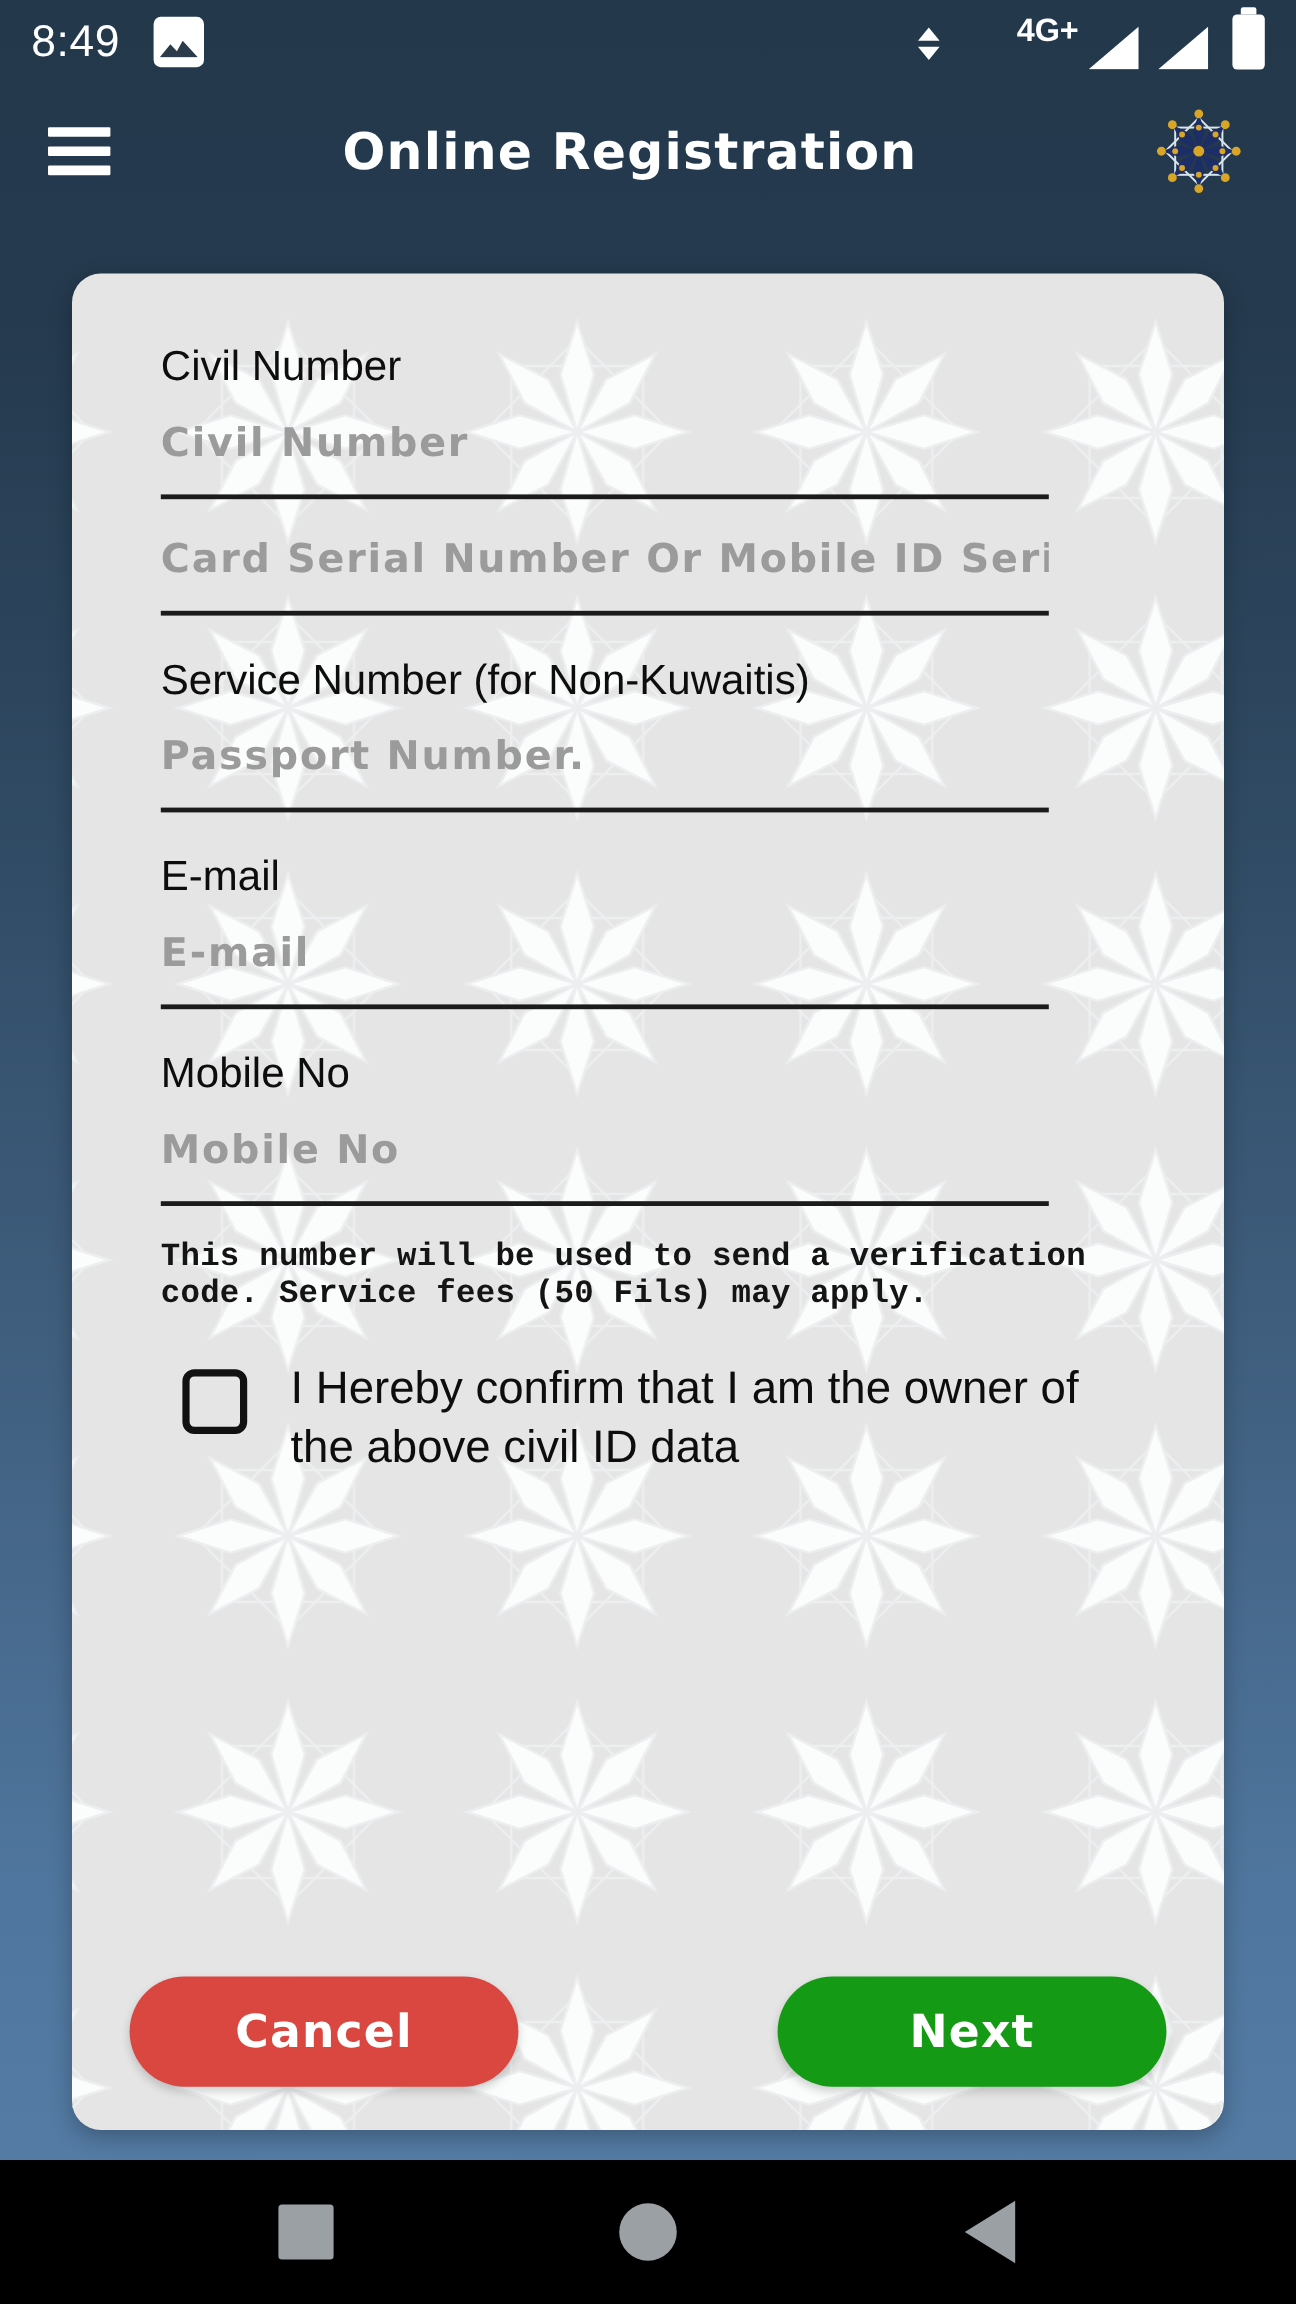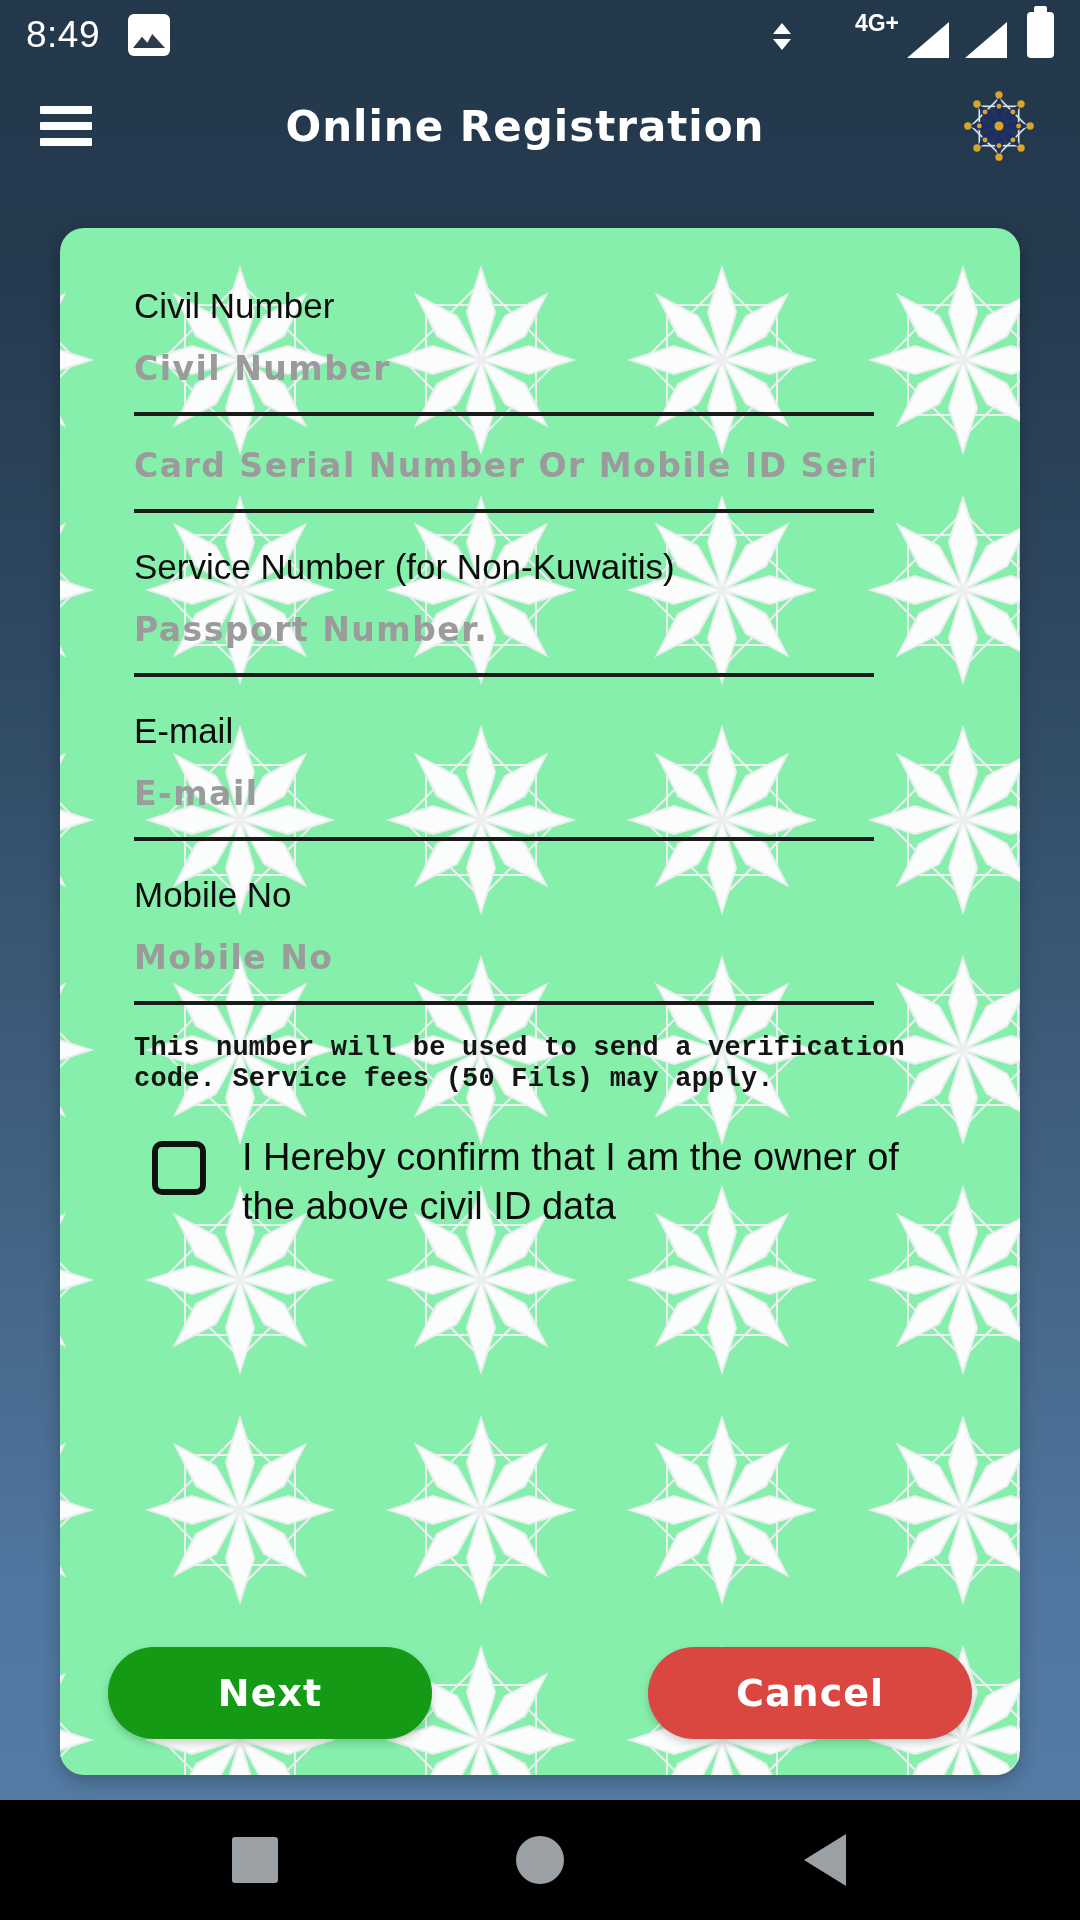--- a/index.html
+++ b/index.html
@@ -20,36 +20,36 @@
   .photo-icon { width:42px; height:42px; background:#fff; border-radius:6px; position:relative; overflow:hidden; }
   .photo-icon:before {
     content:""; position:absolute; left:5px; right:5px; bottom:8px; height:14px;
     background:#2b3b4c;
     clip-path:polygon(0 100%, 28% 20%, 45% 62%, 60% 0, 100% 100%);
   }
   .sb-right { display:flex; align-items:flex-end; gap:16px; }
   .updown { display:flex; flex-direction:column; gap:5px; margin-bottom:8px; }
   .updown .up { width:0; height:0; border-left:9px solid transparent; border-right:9px solid transparent; border-bottom:11px solid #fff; }
   .updown .down { width:0; height:0; border-left:9px solid transparent; border-right:9px solid transparent; border-top:11px solid #fff; }
-  .net-label { font-size:23px; font-weight:bold; align-self:flex-start; margin-right:-8px; margin-top:-2px;margin-left:48px; }
+  .net-label { font-size:27px; font-weight:bold; align-self:flex-start; margin-right:-8px; margin-top:-2px;margin-left:48px; }
   .sig { width:42px; height:36px; background:#fff; clip-path:polygon(0 100%, 100% 100%, 100% 0); }
   .battery { width:27px; height:46px; background:#fff; border-radius:4px; position:relative; margin-left:4px; }
   .battery:before { content:""; position:absolute; top:-6px; left:7px; width:13px; height:6px; background:#fff; border-radius:2px 2px 0 0; }
 
   
   .appbar { height:112px; display:flex; align-items:center; justify-content:space-between; padding:0 40px; }
   .hamburger { width:52px; height:40px; display:flex; flex-direction:column; justify-content:space-between; cursor:pointer; }
   .hamburger span { display:block; height:8px; background:#fff; border-radius:1px; }
   .app-title { color:#fff; font-size:42px; font-weight:bold; letter-spacing:1px; font-family:"DejaVu Sans", sans-serif; }
   .logo { width:82px; height:82px; }
 
   
   .card {
     position:absolute; left:60px; top:228px; width:960px; height:1547px;
-    background:#86efac; border-radius:24px; box-shadow:0 6px 18px rgba(0,0,0,0.25);
+    background:#e5e5e5; border-radius:24px; box-shadow:0 6px 18px rgba(0,0,0,0.25);
     overflow:hidden;
   }
   .watermark { position:absolute; inset:0; }
   .card-content { position:relative; padding:54px 60px 0 74px; }
 
   .field { width:740px; margin-bottom:30px; }
   .field-label { font-size:35px; line-height:47px; color:#0d0d0d; }
   .field input {
     display:block; width:100%; margin-top:20px; border:none; outline:none; background:transparent;
     font-family:"DejaVu Sans", sans-serif; font-size:33px; font-weight:bold; letter-spacing:1.5px;
@@ -235,22 +235,22 @@
 
     <div class="note">This number will be used to send a verification code. Service fees (50 Fils) may apply.</div>
 
     <div class="confirm-row">
       <div class="checkbox"></div>
       <div class="confirm-text">I Hereby confirm that I am the owner of the above civil ID data</div>
     </div>
   </div>
 
   <div class="btn-row">
+    <button class="btn btn-cancel">Cancel</button>
     <button class="btn btn-next">Next</button>
-    <button class="btn btn-cancel">Cancel</button>
   </div>
 </div>
 
 <div class="navbar">
   <div class="nav-btn">
       <span class="nav-square"></span>
     </div>
   <div class="nav-btn">
       <span class="nav-circle"></span>
     </div>

